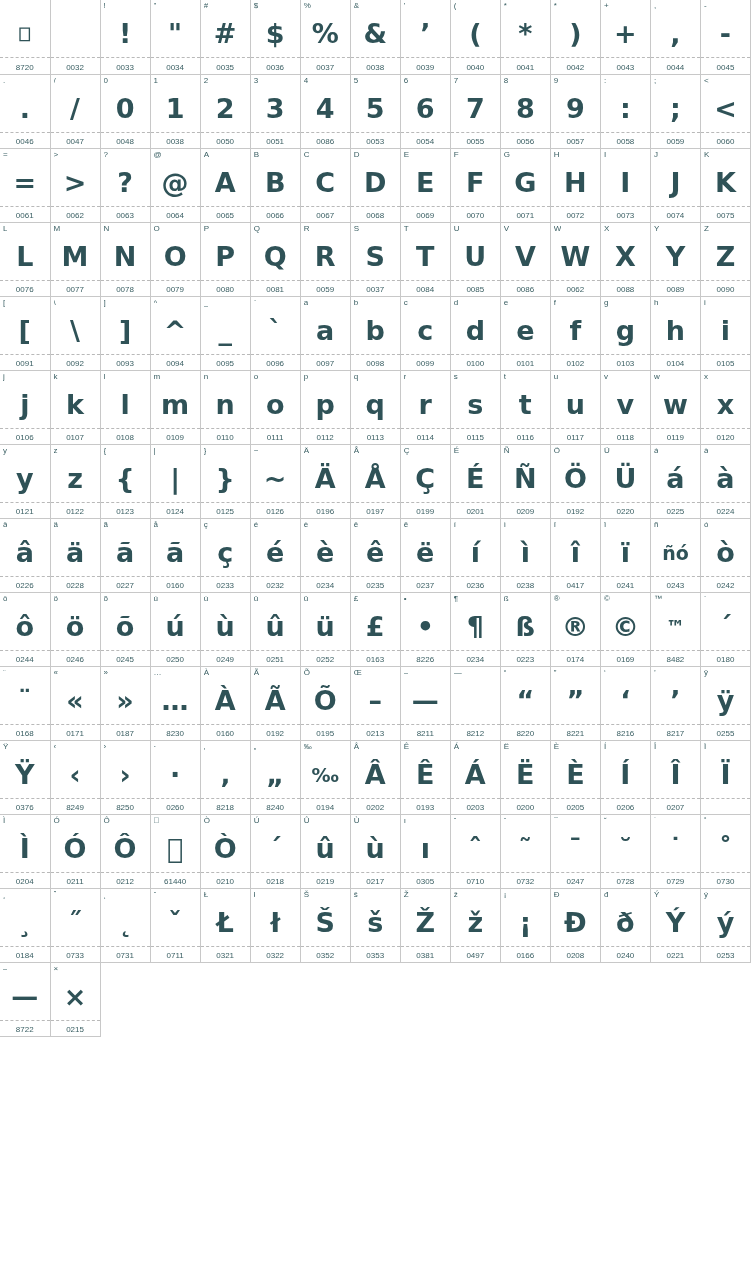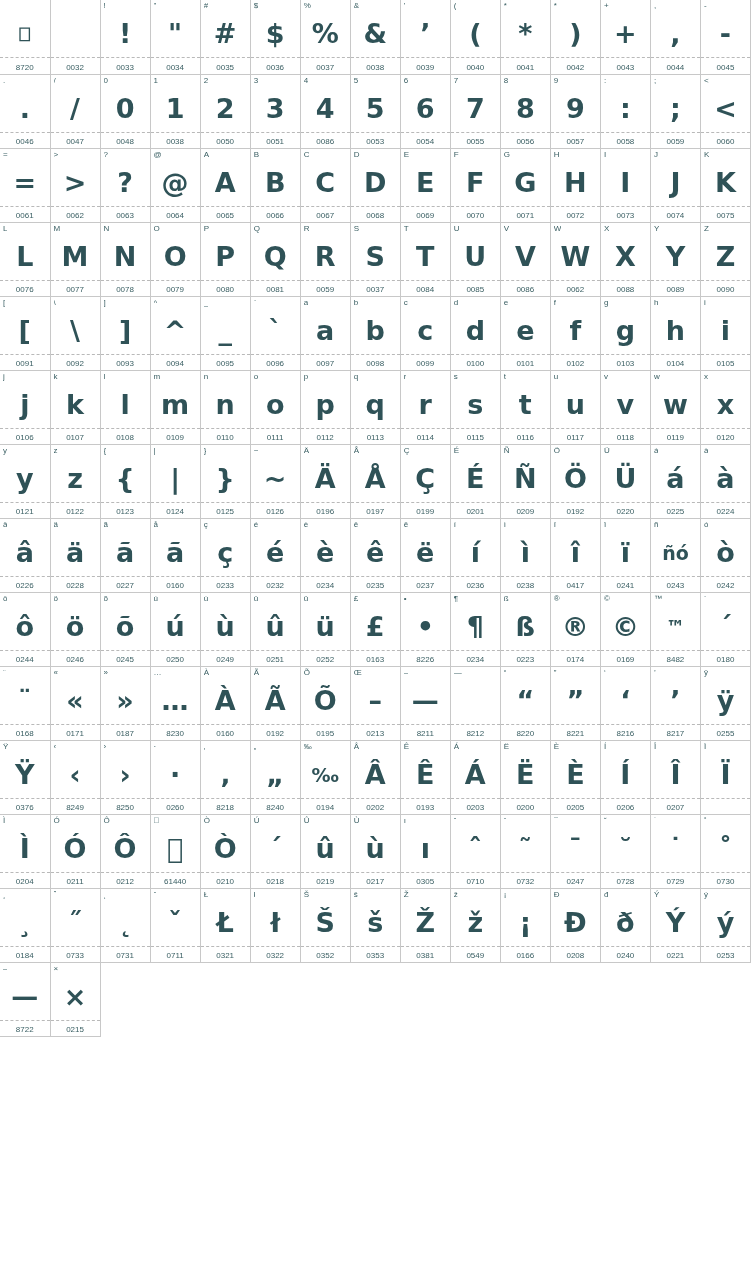--- a/index.html
+++ b/index.html
@@ -1631,21 +1631,21 @@
             <div class="glyph">Ž</div>
             <div class="baseline"></div>
             <div class="code-label">0381</div>
           </div>
         </td>
         <td class="cell">
           <div class="cell-inner">
             <div class="corner-label">ž</div>
             <div class="glyph">ž</div>
             <div class="baseline"></div>
-            <div class="code-label">0549</div>
+            <div class="code-label">0497</div>
           </div>
         </td>
         <td class="cell">
           <div class="cell-inner">
             <div class="corner-label">¡</div>
             <div class="glyph">¡</div>
             <div class="baseline"></div>
             <div class="code-label">0166</div>
           </div>
         </td>

